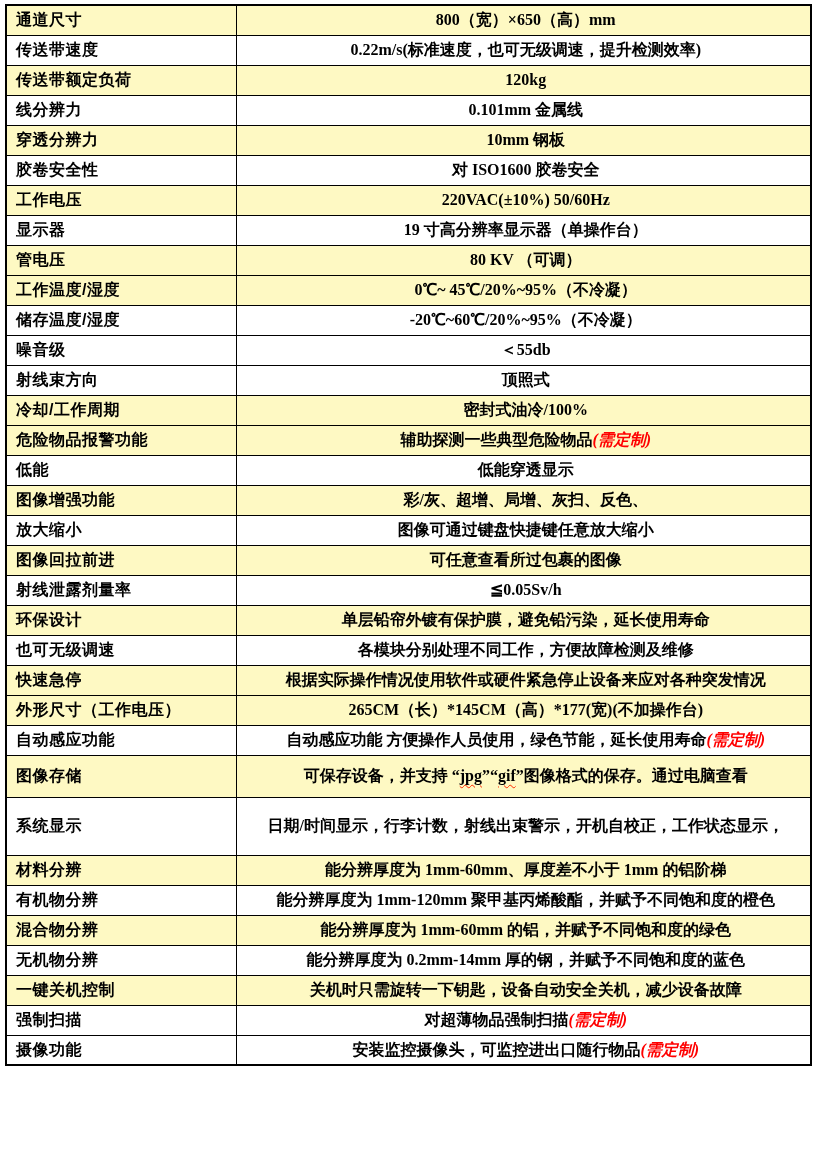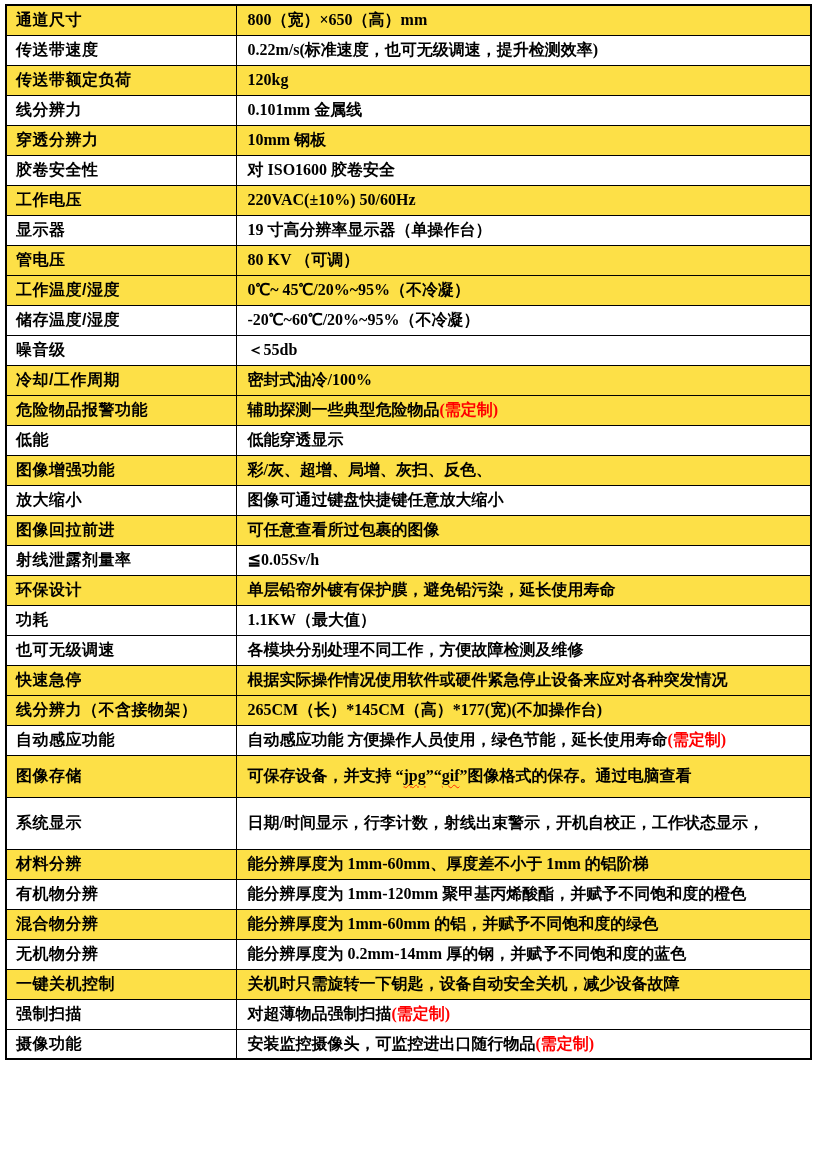--- a/index.html
+++ b/index.html
@@ -29,31 +29,32 @@
     vertical-align: middle;
     color: #000000;
     font-weight: bold;
     font-size: 16px;
     line-height: 24px;
     padding: 2px 6px 2px 9px;
     overflow: hidden;
   }
   tr { height: 30px; }
   tr.tall { height: 42px; margin-top: 19px; }
-  tr.xtall { height: 52px; }
-  tr.shaded td { background: #fde047; }
+  tr.xtall { height: 58px; }
+  tr.shaded td { background: #fef9c3; }
   td.label-cell {
     font-family: "Liberation Sans", sans-serif;
     letter-spacing: 0.5px;
   }
   td.value-cell {
     font-family: "Liberation Serif", serif;
     padding-left: 11px;
-  }
-  span.red { color: #ff0000; }
+    text-align: center;
+  }
+  span.red { color: #ff0000; font-style: italic; }
   span.wavy {
     text-decoration: underline;
     text-decoration-style: wavy;
     text-decoration-color: #ff2a00;
     text-decoration-thickness: 1px;
     text-underline-offset: 3px;
   }
 </style>
 </head>
 <body>
@@ -106,20 +107,24 @@
           <td class="value-cell"><span>0℃~ 45℃/20%~95%（不冷凝）</span></td>
         </tr>
         <tr>
           <td class="label-cell">储存温度/湿度</td>
           <td class="value-cell"><span>-20℃~60℃/20%~95%（不冷凝）</span></td>
         </tr>
         <tr>
           <td class="label-cell">噪音级</td>
           <td class="value-cell"><span>＜55db</span></td>
         </tr>
+        <tr>
+          <td class="label-cell">射线束方向</td>
+          <td class="value-cell"><span>顶照式</span></td>
+        </tr>
         <tr class="shaded">
           <td class="label-cell">冷却/工作周期</td>
           <td class="value-cell"><span>密封式油冷/100%</span></td>
         </tr>
         <tr class="shaded">
           <td class="label-cell">危险物品报警功能</td>
           <td class="value-cell"><span>辅助探测一些典型危险物品</span><span class="red">(需定制)</span></td>
         </tr>
         <tr>
           <td class="label-cell">低能</td>
@@ -139,33 +144,29 @@
         </tr>
         <tr>
           <td class="label-cell">射线泄露剂量率</td>
           <td class="value-cell"><span>≦0.05Sv/h</span></td>
         </tr>
         <tr class="shaded">
           <td class="label-cell">环保设计</td>
           <td class="value-cell"><span>单层铅帘外镀有保护膜，避免铅污染，延长使用寿命</span></td>
         </tr>
         <tr>
-          <td class="label-cell">功耗</td>
-          <td class="value-cell"><span>1.1KW（最大值）</span></td>
-        </tr>
-        <tr>
           <td class="label-cell">也可无级调速</td>
           <td class="value-cell"><span>各模块分别处理不同工作，方便故障检测及维修</span></td>
         </tr>
         <tr class="shaded">
           <td class="label-cell">快速急停</td>
           <td class="value-cell"><span>根据实际操作情况使用软件或硬件紧急停止设备来应对各种突发情况</span></td>
         </tr>
         <tr class="shaded">
-          <td class="label-cell">线分辨力（不含接物架）</td>
+          <td class="label-cell">外形尺寸（工作电压）</td>
           <td class="value-cell"><span>265CM（长）*145CM（高）*177(宽)(不加操作台)</span></td>
         </tr>
         <tr>
           <td class="label-cell">自动感应功能</td>
           <td class="value-cell"><span>自动感应功能 方便操作人员使用，绿色节能，延长使用寿命</span><span class="red">(需定制)</span></td>
         </tr>
         <tr class="shaded tall">
           <td class="label-cell">图像存储</td>
           <td class="value-cell"><span>可保存设备，并支持 “</span><span class="wavy">jpg</span><span>”“</span><span class="wavy">gif</span><span>”图像格式的保存。通过电脑查看</span></td>
         </tr>

